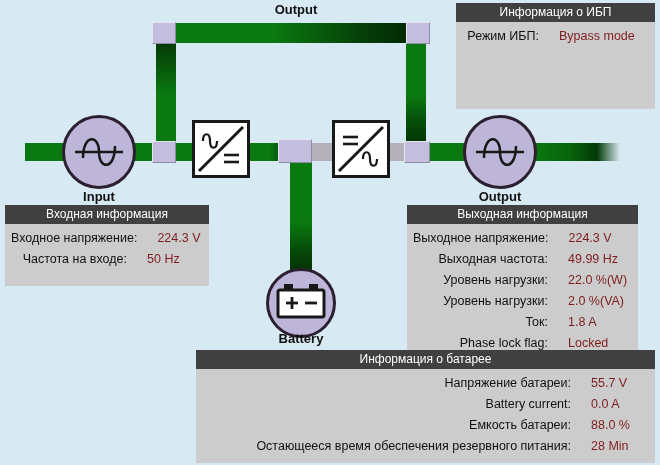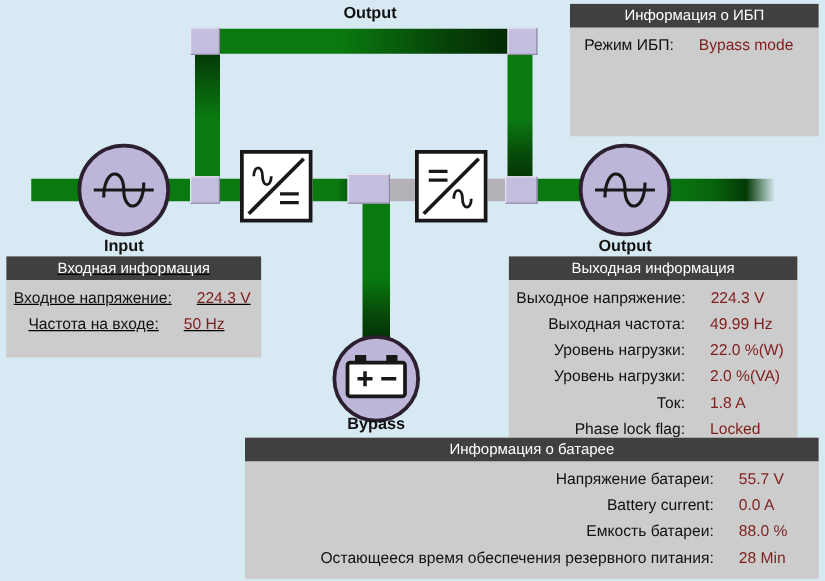--- a/index.html
+++ b/index.html
@@ -210,33 +210,33 @@
       <svg width="64" height="64" viewBox="0 0 64 64">
         <rect x="15" y="13" width="9" height="7" fill="#181818"></rect>
         <rect x="40" y="13" width="9" height="7" fill="#181818"></rect>
         <rect x="9" y="19" width="46" height="27" rx="2" fill="#ffffff" stroke="#181818" stroke-width="3"></rect>
         <line x1="17" y1="32" x2="29" y2="32" stroke="#181818" stroke-width="2.8"></line>
         <line x1="23" y1="26" x2="23" y2="38" stroke="#181818" stroke-width="2.8"></line>
         <line x1="36" y1="32" x2="48" y2="32" stroke="#181818" stroke-width="2.8"></line>
       </svg>
     </span>
   </div>
-  <div class="node-label" style="left:251px; top:331px; width:100px;">Bypass</div>
+  <div class="node-label" style="left:251px; top:331px; width:100px;">Battery</div>
 
   <div class="panel" id="panel-ups" style="left:456px; top:3px; width:199px; height:106px;">
     <div class="panel-title">Информация о ИБП</div>
     <div class="panel-rows">
       <div class="row">
         <span class="lbl">Режим ИБП:</span>
         <span class="val">Bypass mode</span>
       </div>
     </div>
   </div>
 
-  <div class="panel" id="panel-input" style="left:5px; top:205px; width:204px; height:81px;text-decoration:underline;">
+  <div class="panel" id="panel-input" style="left:5px; top:205px; width:204px; height:81px;">
     <div class="panel-title">Входная информация</div>
     <div class="panel-rows">
       <div class="row">
         <span class="lbl">Входное напряжение:</span>
         <span class="val">224.3 V</span>
       </div>
       <div class="row">
         <span class="lbl">Частота на входе:</span>
         <span class="val">50 Hz</span>
       </div>

